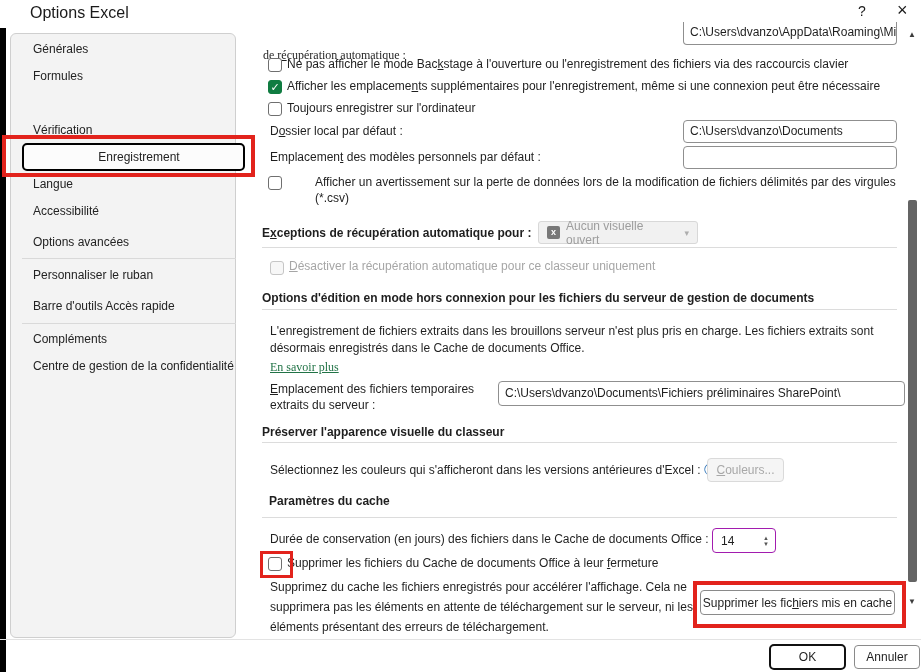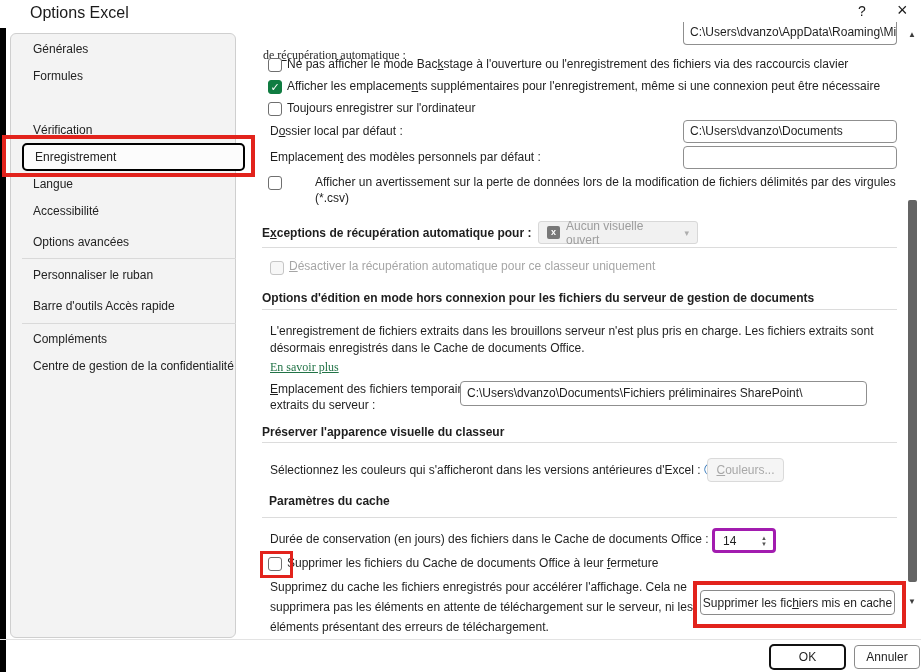--- a/index.html
+++ b/index.html
@@ -22,21 +22,21 @@
   .sidebar {
     left:10px; top:33px; width:226px; height:605px;
     background:#f3f3f3; border:1px solid #cfcfcf; border-radius:6px;
   }
   .nav-item {
     position:absolute; left:11px; width:223px; height:26px;
     line-height:26px; padding-left:11px; color:#232323; cursor:default;
   }
   .nav-item.selected {
     border:2px solid #000; border-radius:5px; background:#fcfcfc;
-    height:28px; line-height:24px;
+    height:28px; line-height:24px;text-align:center;
   }
   .nav-divider { position:absolute; left:11px; width:214px; height:1px; background:#d9d9d9; }
 
   
   .field {
     border:1px solid #8f8f8f; border-radius:4px; background:#fff;
     padding:0 6px; line-height:21px; white-space:nowrap; overflow:hidden;
   }
   .field.clipped { border-top:none; border-radius:0 0 4px 4px; }
   .cb {
@@ -62,21 +62,21 @@
   .btn {
     background:#fff; border:1px solid #8a8a8a; border-radius:4px;
     text-align:center; color:#1f1f1f; cursor:default;
     display:flex; align-items:center; justify-content:center;
   }
   .btn.default { border:2px solid #111; border-radius:5px; }
   .btn.disabled { background:#f5f5f5; border-color:#dadada; color:#a8a8a8; }
   .link { color:#217346; text-decoration:underline; cursor:pointer;font-family:Liberation Serif, serif; }
   .info { color:#2b72b8; font-size:13px; }
   .spinner {
-    border:3px solid #a21caf; border-radius:4px; background:#fff;
+    border:1px solid #a21caf; border-radius:4px; background:#fff;
     display:flex; align-items:center; padding:0 6px 0 8px;
   }
   .spin-arrows { margin-left:auto; display:flex; flex-direction:column; align-items:center; color:#555; }
   .spin-arrows span { font-size:6px; line-height:6px; }
 
   
   .anno { border:4px solid #e2231c; pointer-events:none; z-index:20; }
   .anno.thin { border-width:3px; }
 
   
@@ -138,21 +138,21 @@
 <div class="abs hr" style="left:262px; top:247px; width:635px;"></div>
 
 <span class="cb disabled abs" style="left:270px; top:261px;"></span>
 <div class="abs disabled-text" style="left:289px; top:259px;"><span></span><span class="u">D</span><span>ésactiver la récupération automatique pour ce classeur uniquement</span></div>
 
 <div class="abs bold" style="left:262px; top:291px;">Options d'édition en mode hors connexion pour les fichiers du serveur de gestion de documents</div>
 <div class="abs hr" style="left:262px; top:309px; width:635px;"></div>
 <div class="abs" style="left:270px; top:323px; width:660px; max-width:627px; line-height:17px;">L'enregistrement de fichiers extraits dans les brouillons serveur n'est plus pris en charge. Les fichiers extraits sont désormais enregistrés dans le Cache de documents Office.</div>
 <div class="abs link" style="left:270px; top:360px;">En savoir plus</div>
 <div class="abs" style="left:270px; top:381px; width:235px; line-height:16px;"><span class="u">E</span><span>mplacement des fichiers temporaires extraits du serveur :</span></div>
-<div class="abs field" style="left:460px; top:381px; width:407px; height:25px; line-height:23px;">C:\Users\dvanzo\Documents\Fichiers préliminaires SharePoint\</div>
+<div class="abs field" style="left:498px; top:381px; width:407px; height:25px; line-height:23px;">C:\Users\dvanzo\Documents\Fichiers préliminaires SharePoint\</div>
 
 <div class="abs bold" style="left:262px; top:425px;">Préserver l'apparence visuelle du classeur</div>
 <div class="abs hr" style="left:262px; top:442px; width:635px;"></div>
 <div class="abs" style="left:270px; top:461px;"><span>Sélectionnez les couleurs qui s'afficheront dans les versions antérieures d'Excel :</span> <span class="info">ⓘ</span></div>
 <div class="abs btn disabled" style="left:707px; top:458px; width:77px; height:24px;">
     <span><span class="u">C</span><span>ouleurs...</span></span>
   </div>
 
 <div class="abs bold" style="left:262px; top:494px;padding-left:7px;">Paramètres du cache</div>
 <div class="abs hr" style="left:262px; top:517px; width:635px;"></div>

